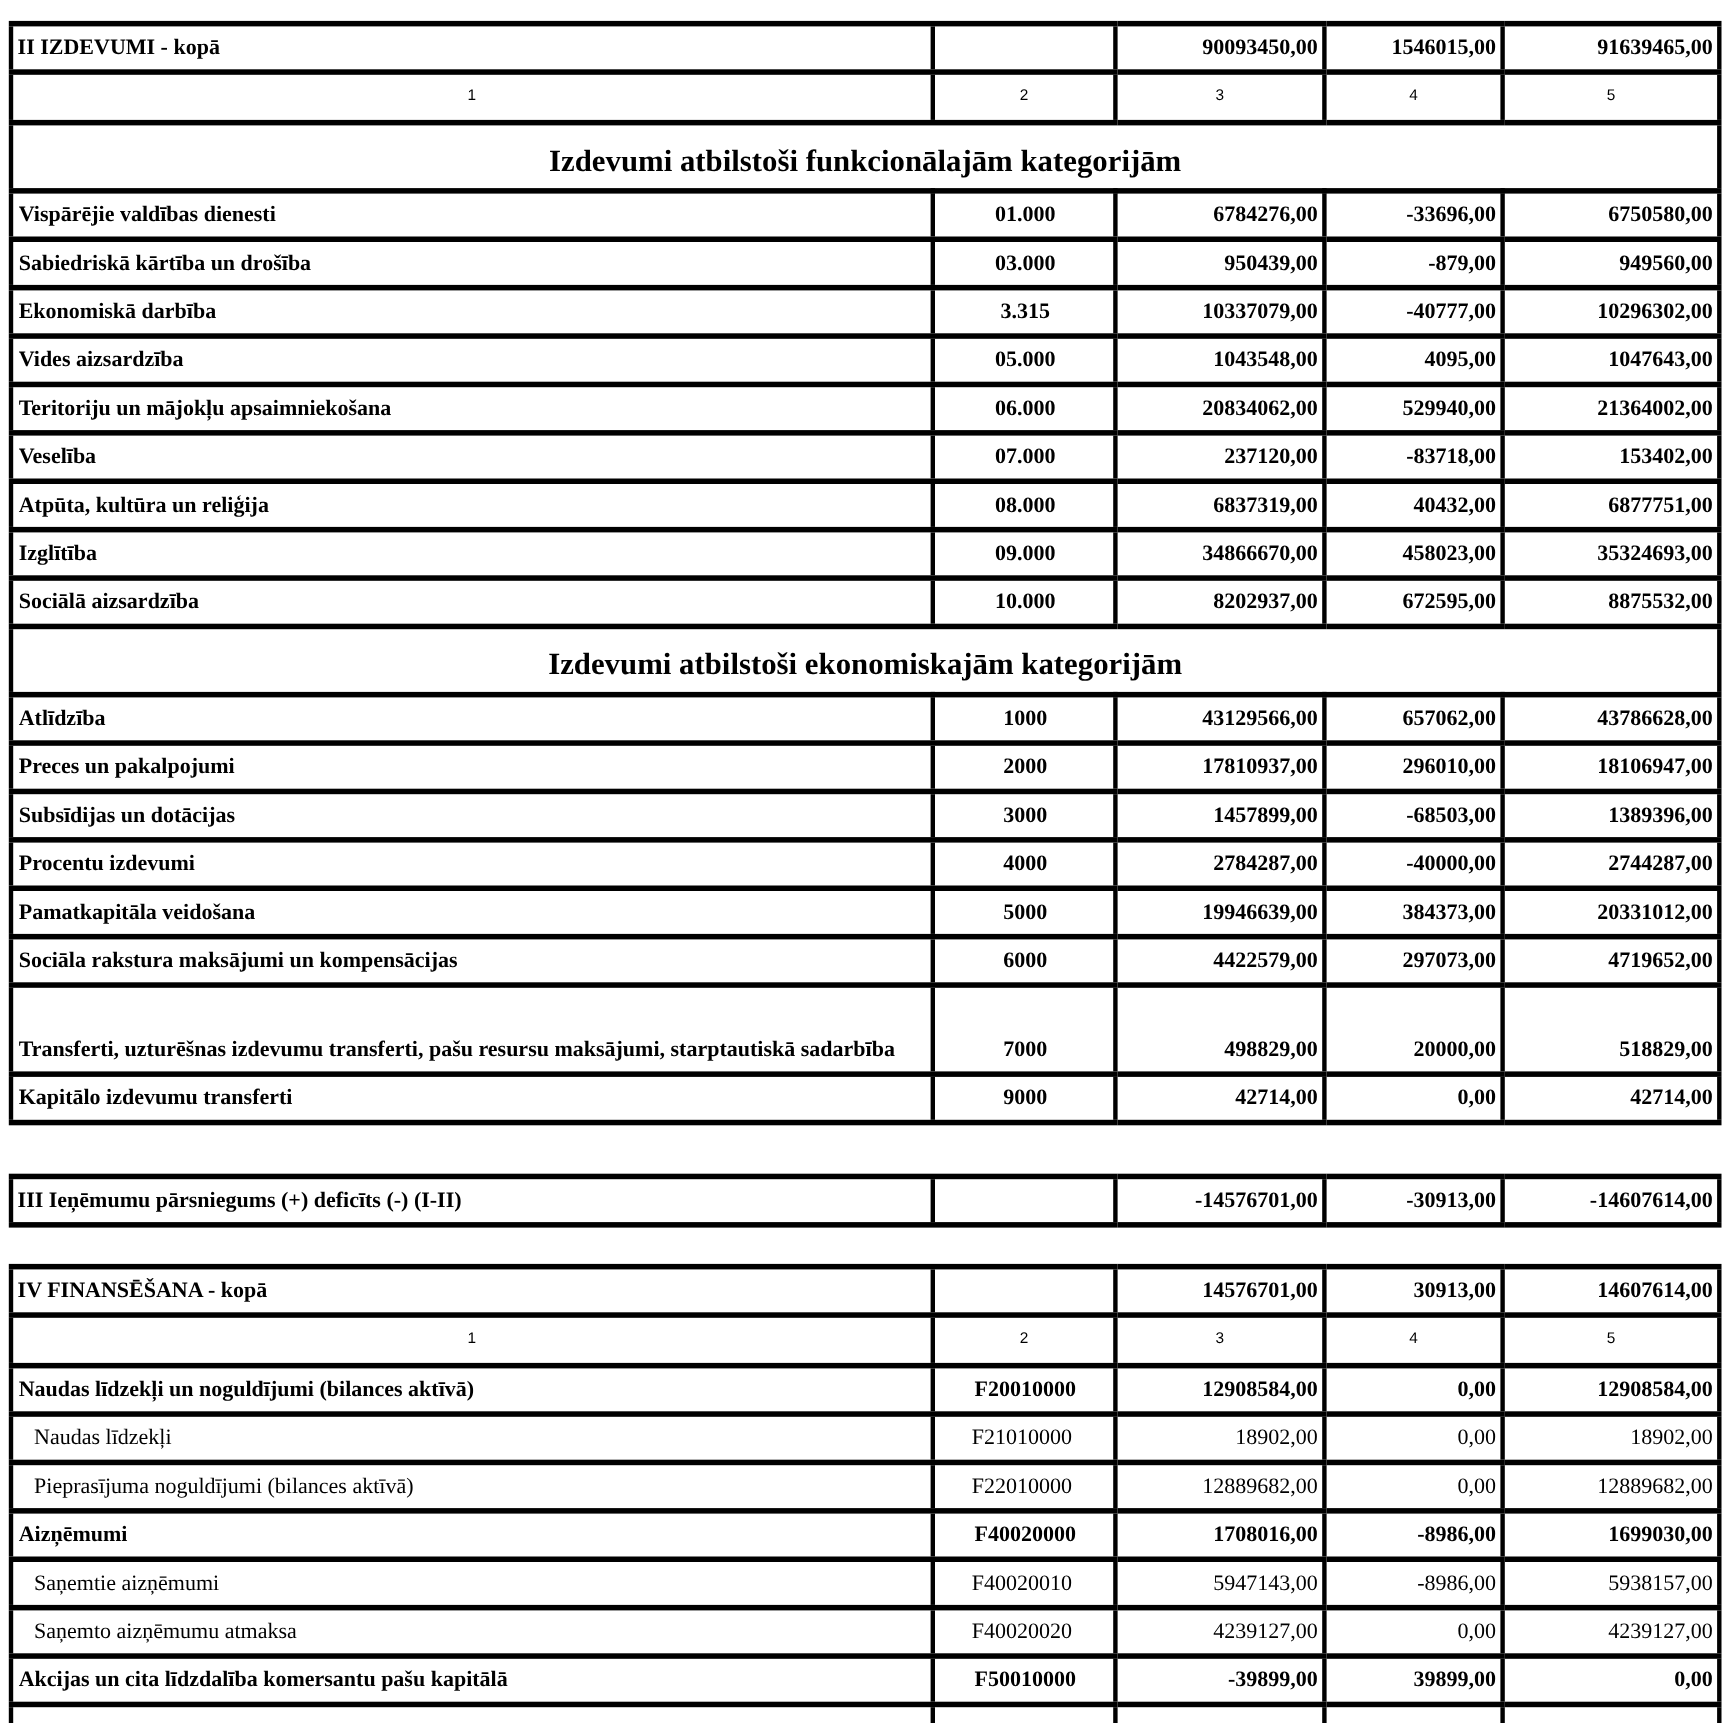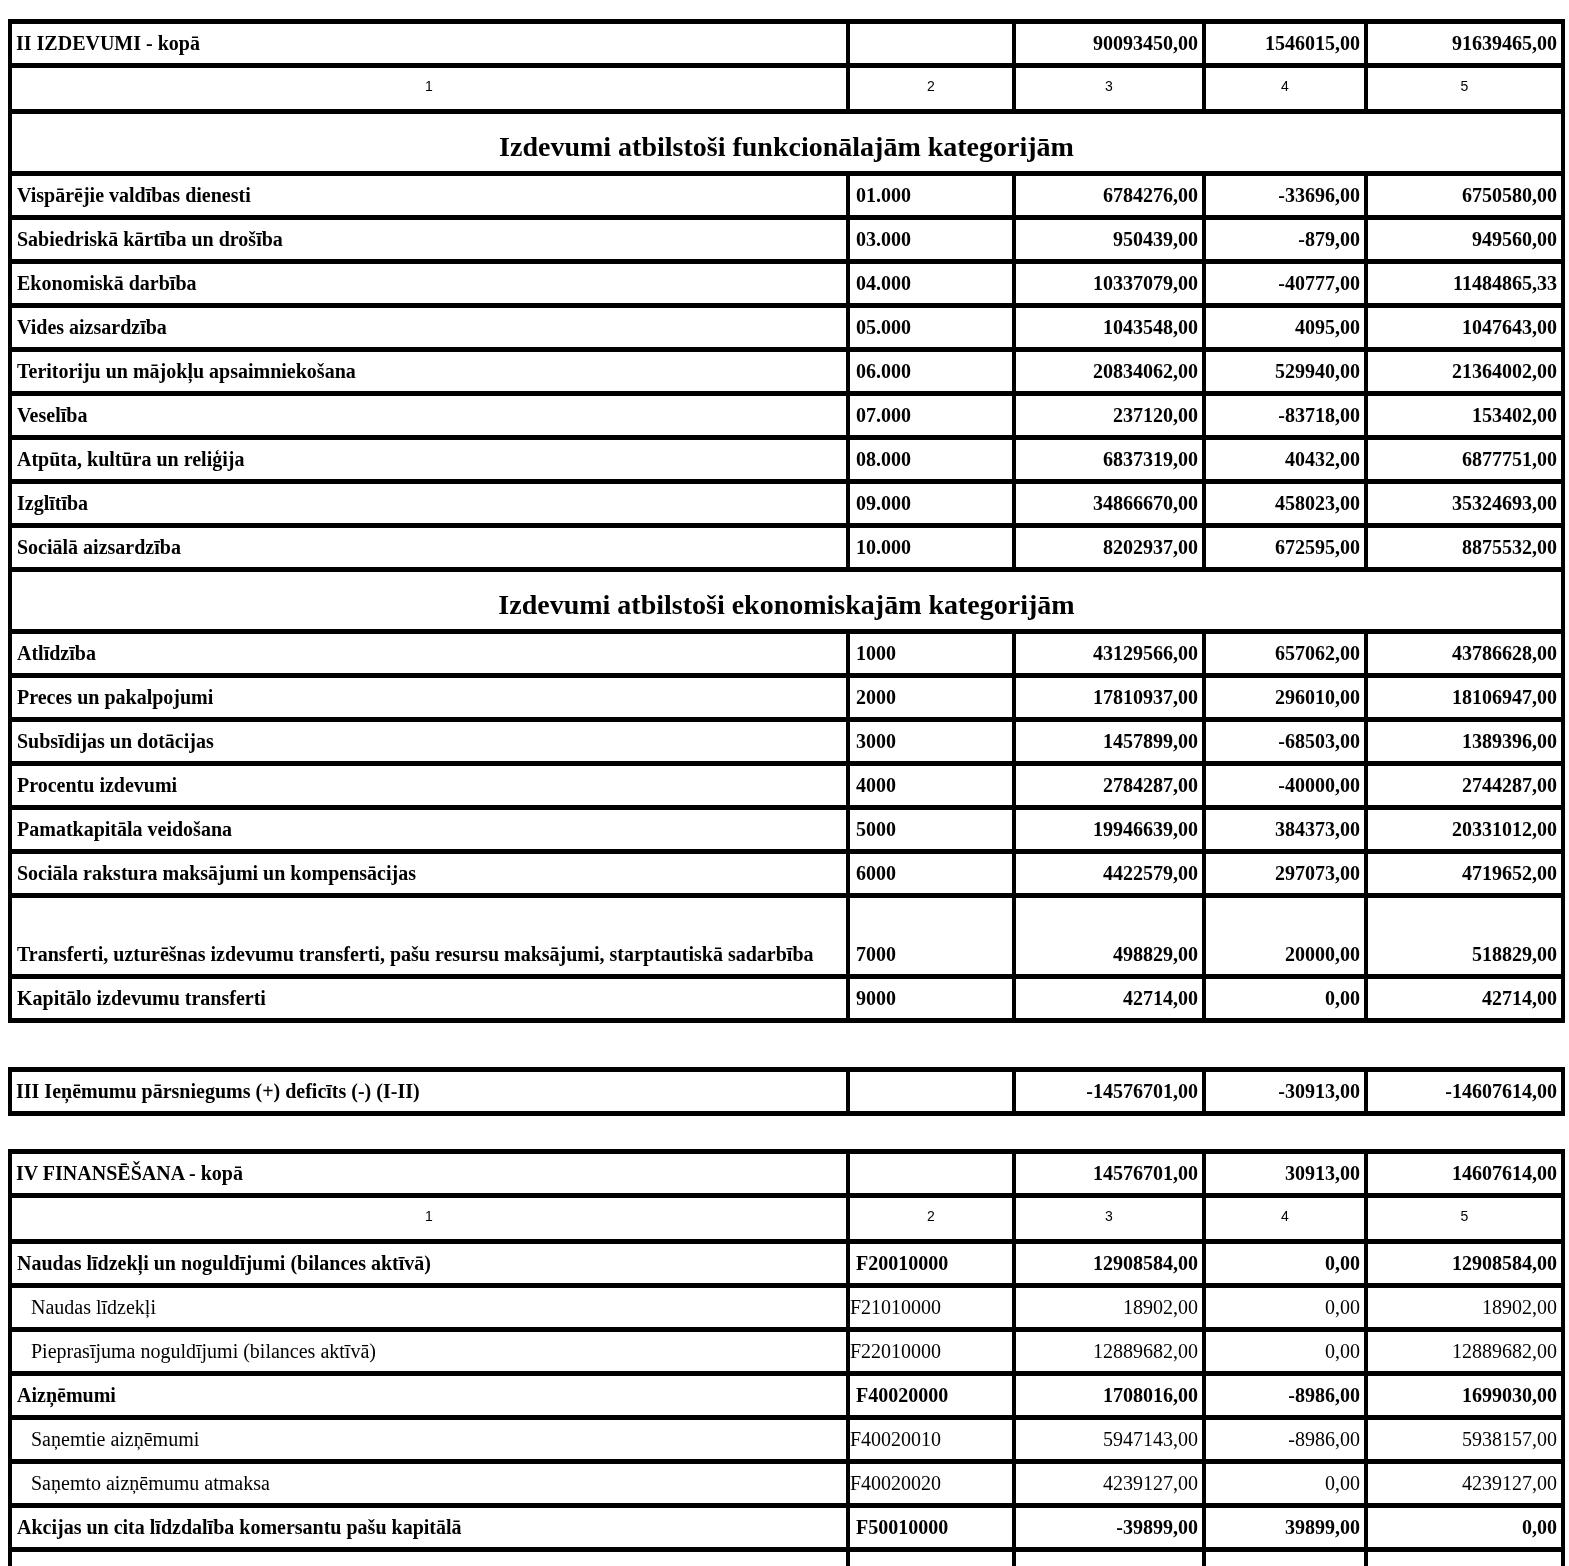--- a/index.html
+++ b/index.html
@@ -26,21 +26,21 @@
     overflow: hidden;
     line-height: 1.35;
   }
   col.c-label  { width: 838px; }
   col.c-code   { width: 166px; }
   col.c-v3     { width: 190px; }
   col.c-v4     { width: 162px; }
   col.c-v5     { width: 197px; }
 
   td.lbl   { text-align: left; padding-left: 5px; margin-left: 36px; }
-  td.code  { text-align: left; padding-left: 6px; }
+  td.code  { text-align: center; padding-left: 6px; }
   td.num   { text-align: right; padding-right: 4px; }
   td.ctr   { }
 
   tr.h-title td  { height: 34px; vertical-align: middle; padding-bottom: 3px; }
   tr.h-nums td   { height: 33px; font-weight: normal; font-size: 14px;
                    text-align: center; vertical-align: middle;
                    font-family: "Liberation Sans", sans-serif; }
   tr.r td        { height: 31px; }
   tr.r-tall td   { height: 68px; }
   tr.r-tall2 td  { height: 52px; }
@@ -98,24 +98,24 @@
   </tr>
   <tr class="r">
     <td class="lbl">Sabiedriskā kārtība un drošība</td>
     <td class="code">03.000</td>
     <td class="num">950439,00</td>
     <td class="num">-879,00</td>
     <td class="num">949560,00</td>
   </tr>
   <tr class="r">
     <td class="lbl">Ekonomiskā darbība</td>
-    <td class="code">04.000</td>
+    <td class="code">3.315</td>
     <td class="num">10337079,00</td>
     <td class="num">-40777,00</td>
-    <td class="num">11484865,33</td>
+    <td class="num">10296302,00</td>
   </tr>
   <tr class="r">
     <td class="lbl">Vides aizsardzība</td>
     <td class="code">05.000</td>
     <td class="num">1043548,00</td>
     <td class="num">4095,00</td>
     <td class="num">1047643,00</td>
   </tr>
   <tr class="r">
     <td class="lbl">Teritoriju un mājokļu apsaimniekošana</td>

